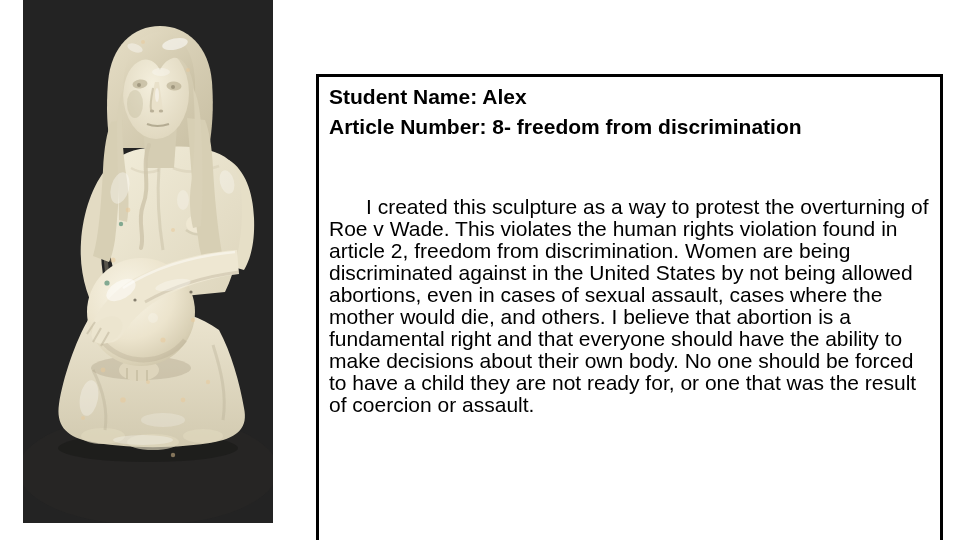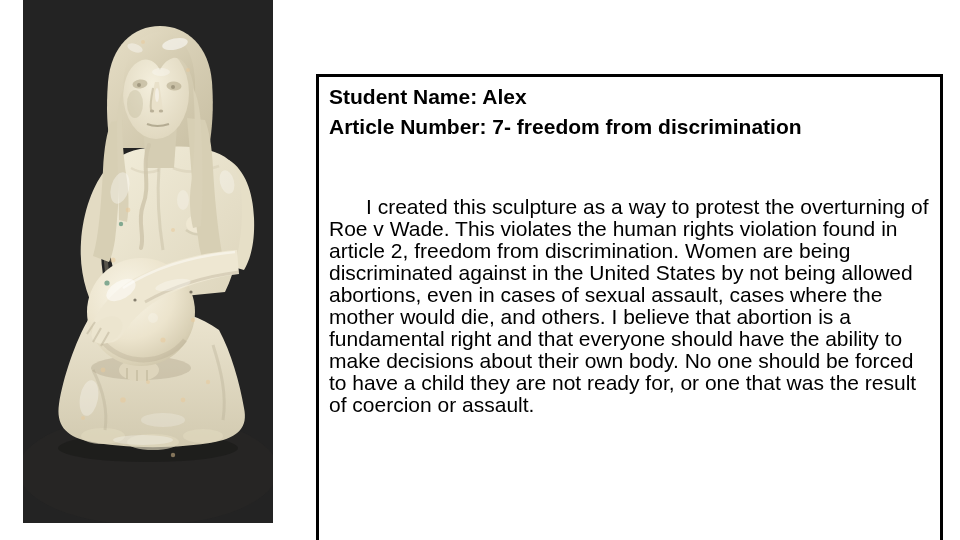--- a/index.html
+++ b/index.html
@@ -176,18 +176,18 @@
       <circle cx="98" cy="224" r="2.2" fill="#6f9e85" opacity="0.85"></circle>
       <circle cx="84" cy="283" r="2.6" fill="#6f9e85" opacity="0.85"></circle>
       <circle cx="112" cy="300" r="1.6" fill="#5a5244" opacity="0.7"></circle>
       <circle cx="168" cy="292" r="1.6" fill="#5a5244" opacity="0.7"></circle>
     </svg>
   </figure>
 
   <section class="caption-box">
     <h1 class="caption-header">
       <span class="hline">Student Name: Alex</span>
-      <span class="hline">Article Number: 7- freedom from discrimination</span>
+      <span class="hline">Article Number: 8- freedom from discrimination</span>
     </h1>
     <p class="caption-body">I created this sculpture as a way to protest the overturning of Roe v Wade. This violates the human rights violation found in article 2, freedom from discrimination. Women are being discriminated against in the United States by not being allowed abortions, even in cases of sexual assault, cases where the mother would die, and others. I believe that abortion is a fundamental right and that everyone should have the ability to make decisions about their own body. No one should be forced to have a child they are not ready for, or one that was the result of coercion or assault.</p>
   </section>
 
 </div>
 
 </body></html>

